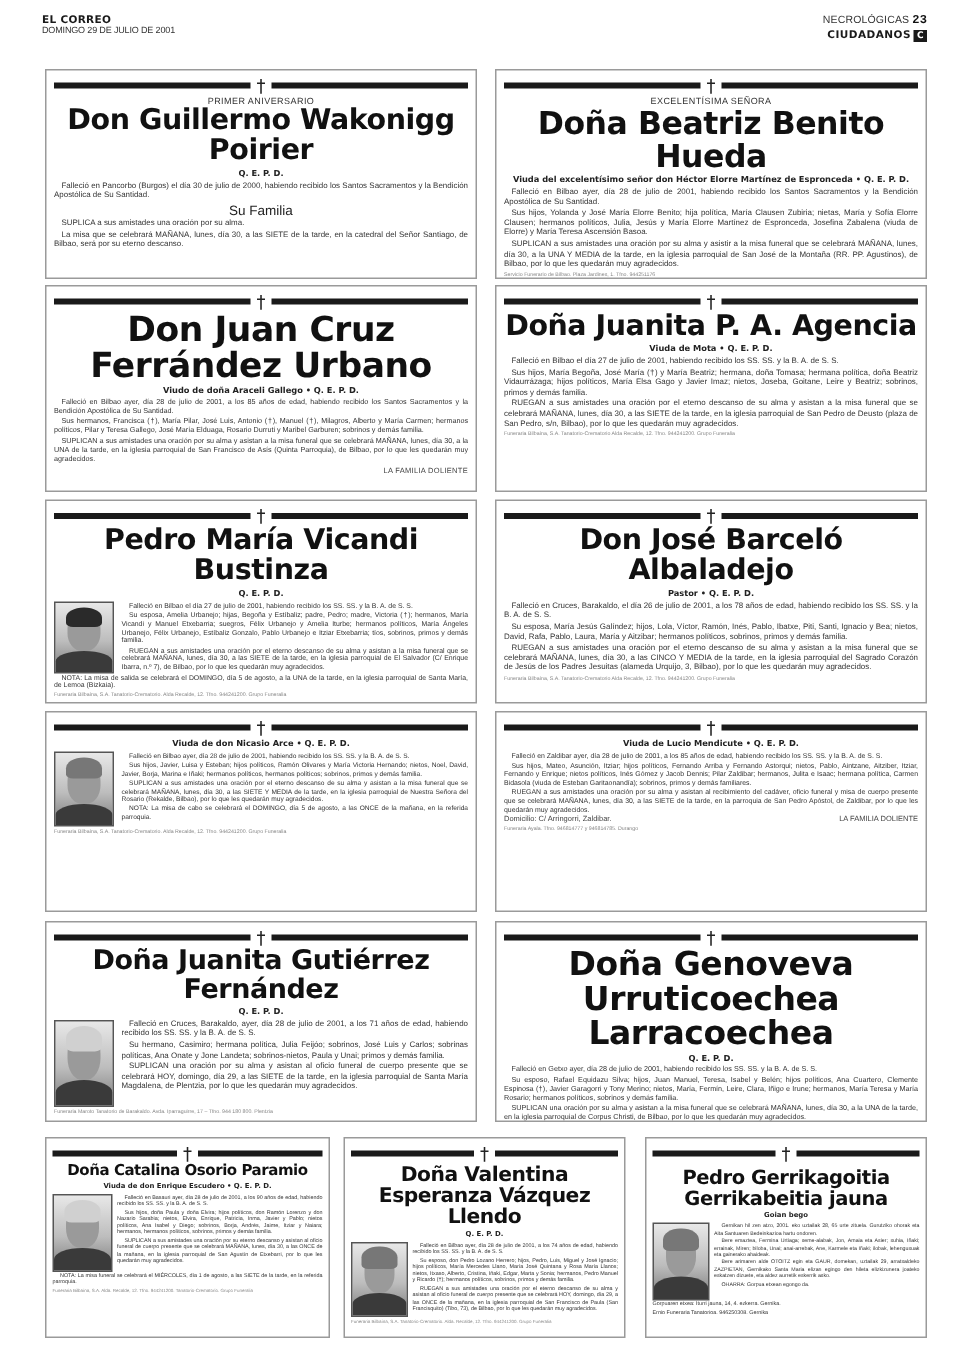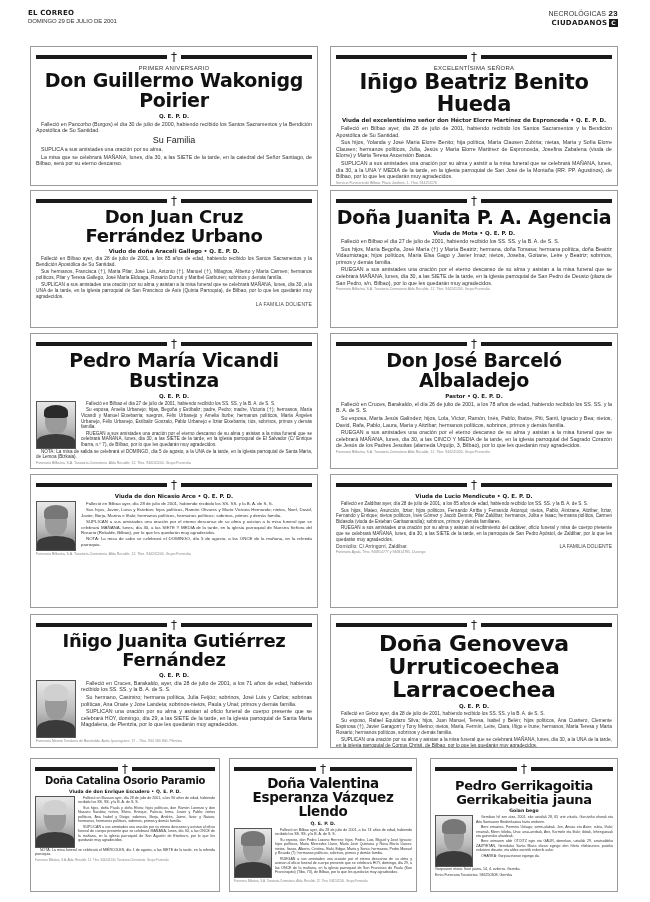--- a/index.html
+++ b/index.html
@@ -70,35 +70,35 @@
   <div class="p">La misa que se celebrará MAÑANA, lunes, día 30, a las SIETE de la tarde, en la catedral del Señor Santiago, de Bilbao, será por su eterno descanso.</div>
 </div>
 
 <div class="box" style="left:330px;top:46px;width:288px;height:140px;">
   <div class="crossbar">
       <div class="bar"></div>
       <div class="cross">†</div>
       <div class="bar"></div>
     </div>
   <div class="pre">EXCELENTÍSIMA SEÑORA</div>
-  <div class="name" style="font-size:21px;">Iñigo Beatriz Benito Hueda</div>
+  <div class="name" style="font-size:21px;">Doña Beatriz Benito Hueda</div>
   <div class="sub-line">Viuda del excelentísimo señor don Héctor Elorre Martínez de Espronceda • Q. E. P. D.</div>
   <div class="p">Falleció en Bilbao ayer, día 28 de julio de 2001, habiendo recibido los Santos Sacramentos y la Bendición Apostólica de Su Santidad.</div>
   <div class="p">Sus hijos, Yolanda y José María Elorre Benito; hija política, María Clausen Zubiria; nietas, María y Sofía Elorre Clausen; hermanos políticos, Julia, Jesús y María Elorre Martínez de Espronceda, Josefina Zabalena (viuda de Elorre) y María Teresa Ascensión Basoa.</div>
   <div class="p">SUPLICAN a sus amistades una oración por su alma y asistir a la misa funeral que se celebrará MAÑANA, lunes, día 30, a la UNA Y MEDIA de la tarde, en la iglesia parroquial de San José de la Montaña (RR. PP. Agustinos), de Bilbao, por lo que les quedarán muy agradecidos.</div>
   <div class="footer">Servicio Funerario de Bilbao. Plaza Jardines, 1. Tfno. 944251176</div>
 </div>
 
 <div class="box" style="left:30px;top:190px;width:288px;height:138px;">
   <div class="crossbar">
       <div class="bar"></div>
       <div class="cross">†</div>
       <div class="bar"></div>
     </div>
-  <div class="name" style="font-size:18px;padding:0 20px;">Don Juan Cruz Ferrández Urbano</div>
+  <div class="name" style="font-size:23px;padding:0 20px;">Don Juan Cruz Ferrández Urbano</div>
   <div class="sub-line">Viudo de doña Araceli Gallego • Q. E. P. D.</div>
   <div class="p" style="font-size:4.8px;line-height:6px;">Falleció en Bilbao ayer, día 28 de julio de 2001, a los 85 años de edad, habiendo recibido los Santos Sacramentos y la Bendición Apostólica de Su Santidad.</div>
   <div class="p" style="font-size:4.8px;line-height:6px;">Sus hermanos, Francisca (†), María Pilar, José Luis, Antonio (†), Manuel (†), Milagros, Alberto y María Carmen; hermanos políticos, Pilar y Teresa Gallego, José María Elduaga, Rosario Durruti y Maribel Garburen; sobrinos y demás familia.</div>
   <div class="p" style="font-size:4.8px;line-height:6px;">SUPLICAN a sus amistades una oración por su alma y asistan a la misa funeral que se celebrará MAÑANA, lunes, día 30, a la UNA de la tarde, en la iglesia parroquial de San Francisco de Asís (Quinta Parroquia), de Bilbao, por lo que les quedarán muy agradecidos.</div>
   <div class="sign">LA FAMILIA DOLIENTE</div>
 </div>
 
 <div class="box" style="left:330px;top:190px;width:288px;height:138px;">
   <div class="crossbar">
       <div class="bar"></div>
@@ -190,21 +190,21 @@
   </div>
   <div class="footer">Funeraria Ayala. Tfno. 946814777 y 946814785. Durango</div>
 </div>
 
 <div class="box" style="left:30px;top:614px;width:288px;height:134px;">
   <div class="crossbar">
       <div class="bar"></div>
       <div class="cross">†</div>
       <div class="bar"></div>
     </div>
-  <div class="name" style="font-size:18px;">Iñigo Juanita Gutiérrez Fernández</div>
+  <div class="name" style="font-size:18px;">Doña Juanita Gutiérrez Fernández</div>
   <div class="sub-line">Q. E. P. D.</div>
   <div class="with-photo">
     <div class="photo light" style="width:40px;height:58px;">
         <div class="head"></div>
         <div class="hair"></div>
         <div class="shoulders"></div>
       </div>
     <div class="photo-text">
       <div class="p">Falleció en Cruces, Barakaldo, ayer, día 28 de julio de 2001, a los 71 años de edad, habiendo recibido los SS. SS. y la B. A. de S. S.</div>
       <div class="p">Su hermano, Casimiro; hermana política, Julia Feijóo; sobrinos, José Luis y Carlos; sobrinas políticas, Ana Onate y Jone Landeta; sobrinos-nietos, Paula y Unai; primos y demás familia.</div>

